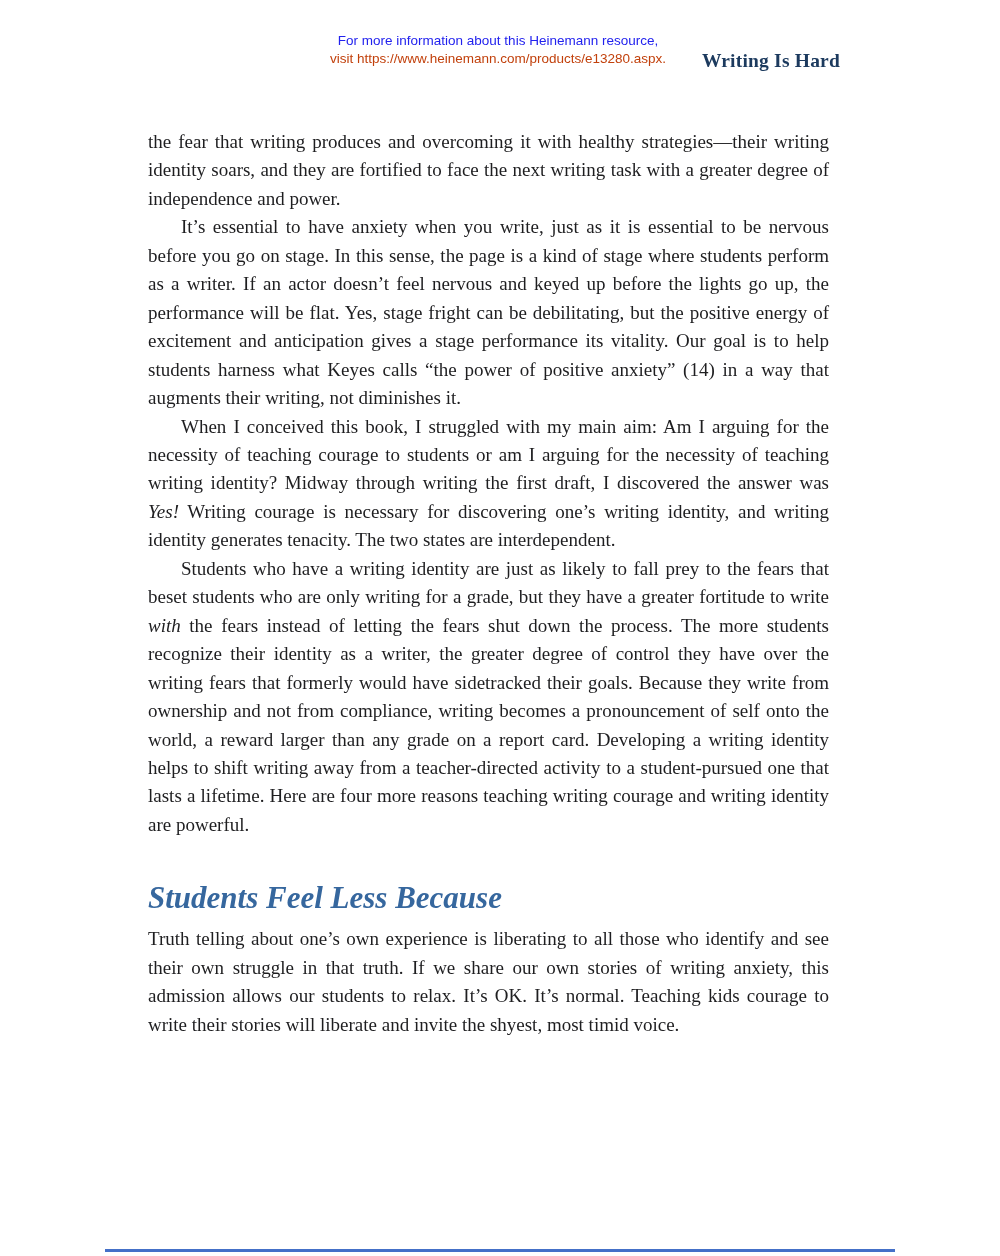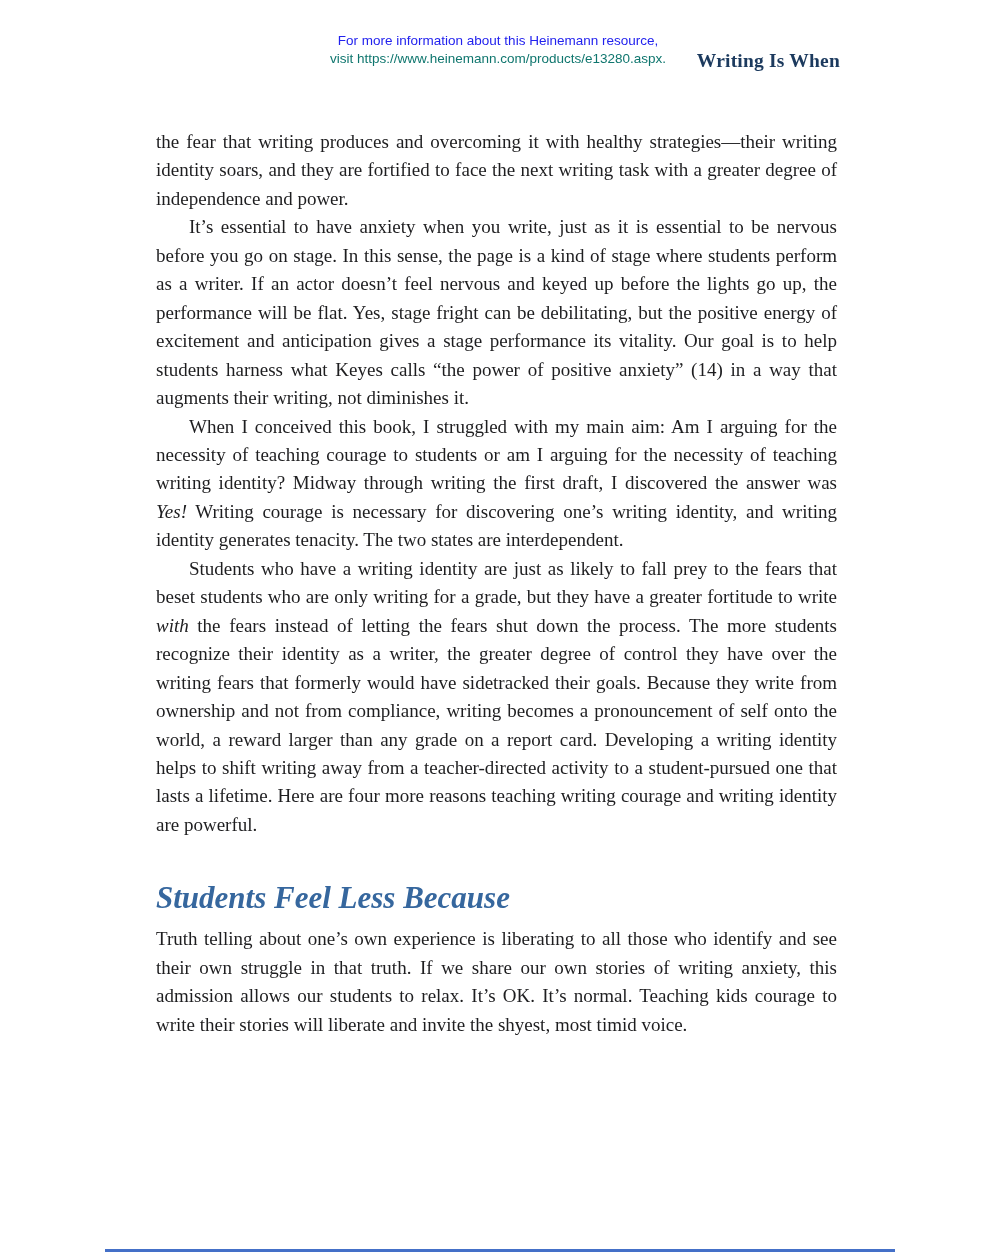--- a/index.html
+++ b/index.html
@@ -17,21 +17,21 @@
     position: absolute;
     top: 32px;
     left: 248px;
     width: 500px;
     text-align: center;
     font-family: "Liberation Sans", sans-serif;
     font-size: 13.5px;
     line-height: 17.5px;
     color: #2222ee;
   }
-  .notice .url { color: #0f766e; }
+  .notice .url { color: #c2410c; }
   .running-head {
     position: absolute;
     top: 50px;
     right: 160px;
     font-family: "Liberation Serif", serif;
     font-size: 19.5px;
     font-weight: 700;
     letter-spacing: 0.2px;
     color: #1c3a5e;
   }
@@ -52,21 +52,21 @@
     font-family: "Liberation Serif", serif;
     font-size: 30px;
     font-weight: 700;
     color: #4a7398;
     transform: translateY(-1px);
   }
 
   
   .body-text {
     position: absolute;
-    left: 156px;
+    left: 148px;
     top: 128px;
     width: 681px;
     color: #1e1e20;
   }
   .para {
     margin: 0;
     font-size: 19px;
     line-height: 28.45px;
     text-align: justify;
     text-justify: inter-word;
@@ -98,21 +98,21 @@
 </head>
 <body>
 
 <div class="page">
 
   <div class="notice">
     <div>For more information about this Heinemann resource,</div>
     <div class="url">visit https://www.heinemann.com/products/e13280.aspx.</div>
   </div>
 
-  <div class="running-head">Writing Is When</div>
+  <div class="running-head">Writing Is Hard</div>
 
 
   <div class="body-text">
     <div>
         <p class="para"><span>the fear that writing produces and overcoming it with healthy strategies—their writing identity soars, and they are fortified to face the next writing task with a greater degree of independence and power.</span></p>
         <p class="para indent"><span>It’s essential to have anxiety when you write, just as it is essential to be nervous before you go on stage. In this sense, the page is a kind of stage where students perform as a writer. If an actor doesn’t feel nervous and keyed up before the lights go up, the performance will be flat. Yes, stage fright can be debilitating, but the positive energy of excitement and anticipation gives a stage performance its vitality. Our goal is to help students harness what Keyes calls “the power of positive anxiety” (14) in a way that augments their writing, not diminishes it.</span></p>
         <p class="para indent"><span>When I conceived this book, I struggled with my main aim: Am I arguing for the necessity of teaching courage to students or am I arguing for the necessity of teaching writing identity? Midway through writing the first draft, I discovered the answer was </span><span class="ital">Yes!</span><span> Writing courage is necessary for discovering one’s writing identity, and writing identity generates tenacity. The two states are interdependent.</span></p>
         <p class="para indent"><span>Students who have a writing identity are just as likely to fall prey to the fears that beset students who are only writing for a grade, but they have a greater fortitude to write </span><span class="ital">with</span><span> the fears instead of letting the fears shut down the process. The more students recognize their identity as a writer, the greater degree of control they have over the writing fears that formerly would have sidetracked their goals. Because they write from ownership and not from compliance, writing becomes a pronouncement of self onto the world, a reward larger than any grade on a report card. Developing a writing identity helps to shift writing away from a teacher-directed activity to a student-pursued one that lasts a lifetime. Here are four more reasons teaching writing courage and writing identity are powerful.</span></p>
       </div>
     <h2 class="section-heading">Students Feel Less Because</h2>

